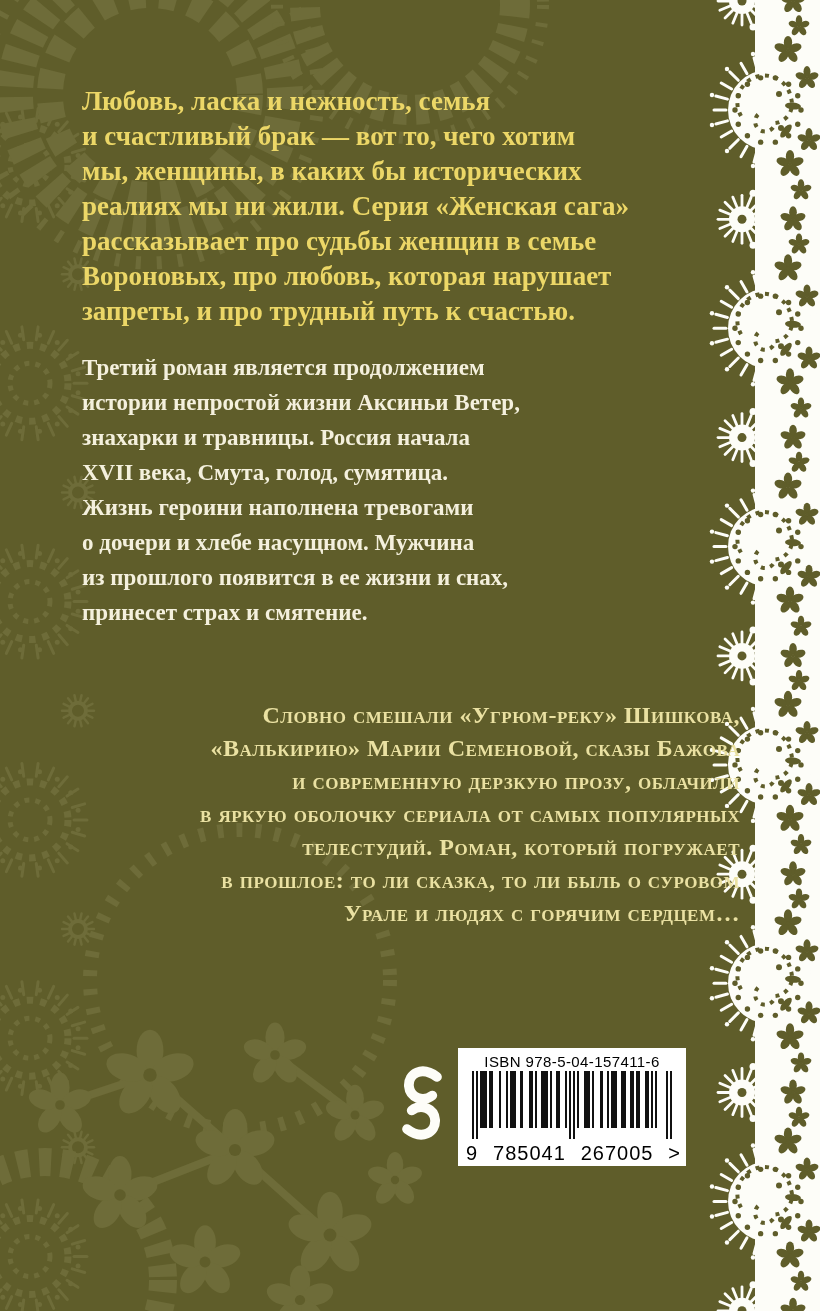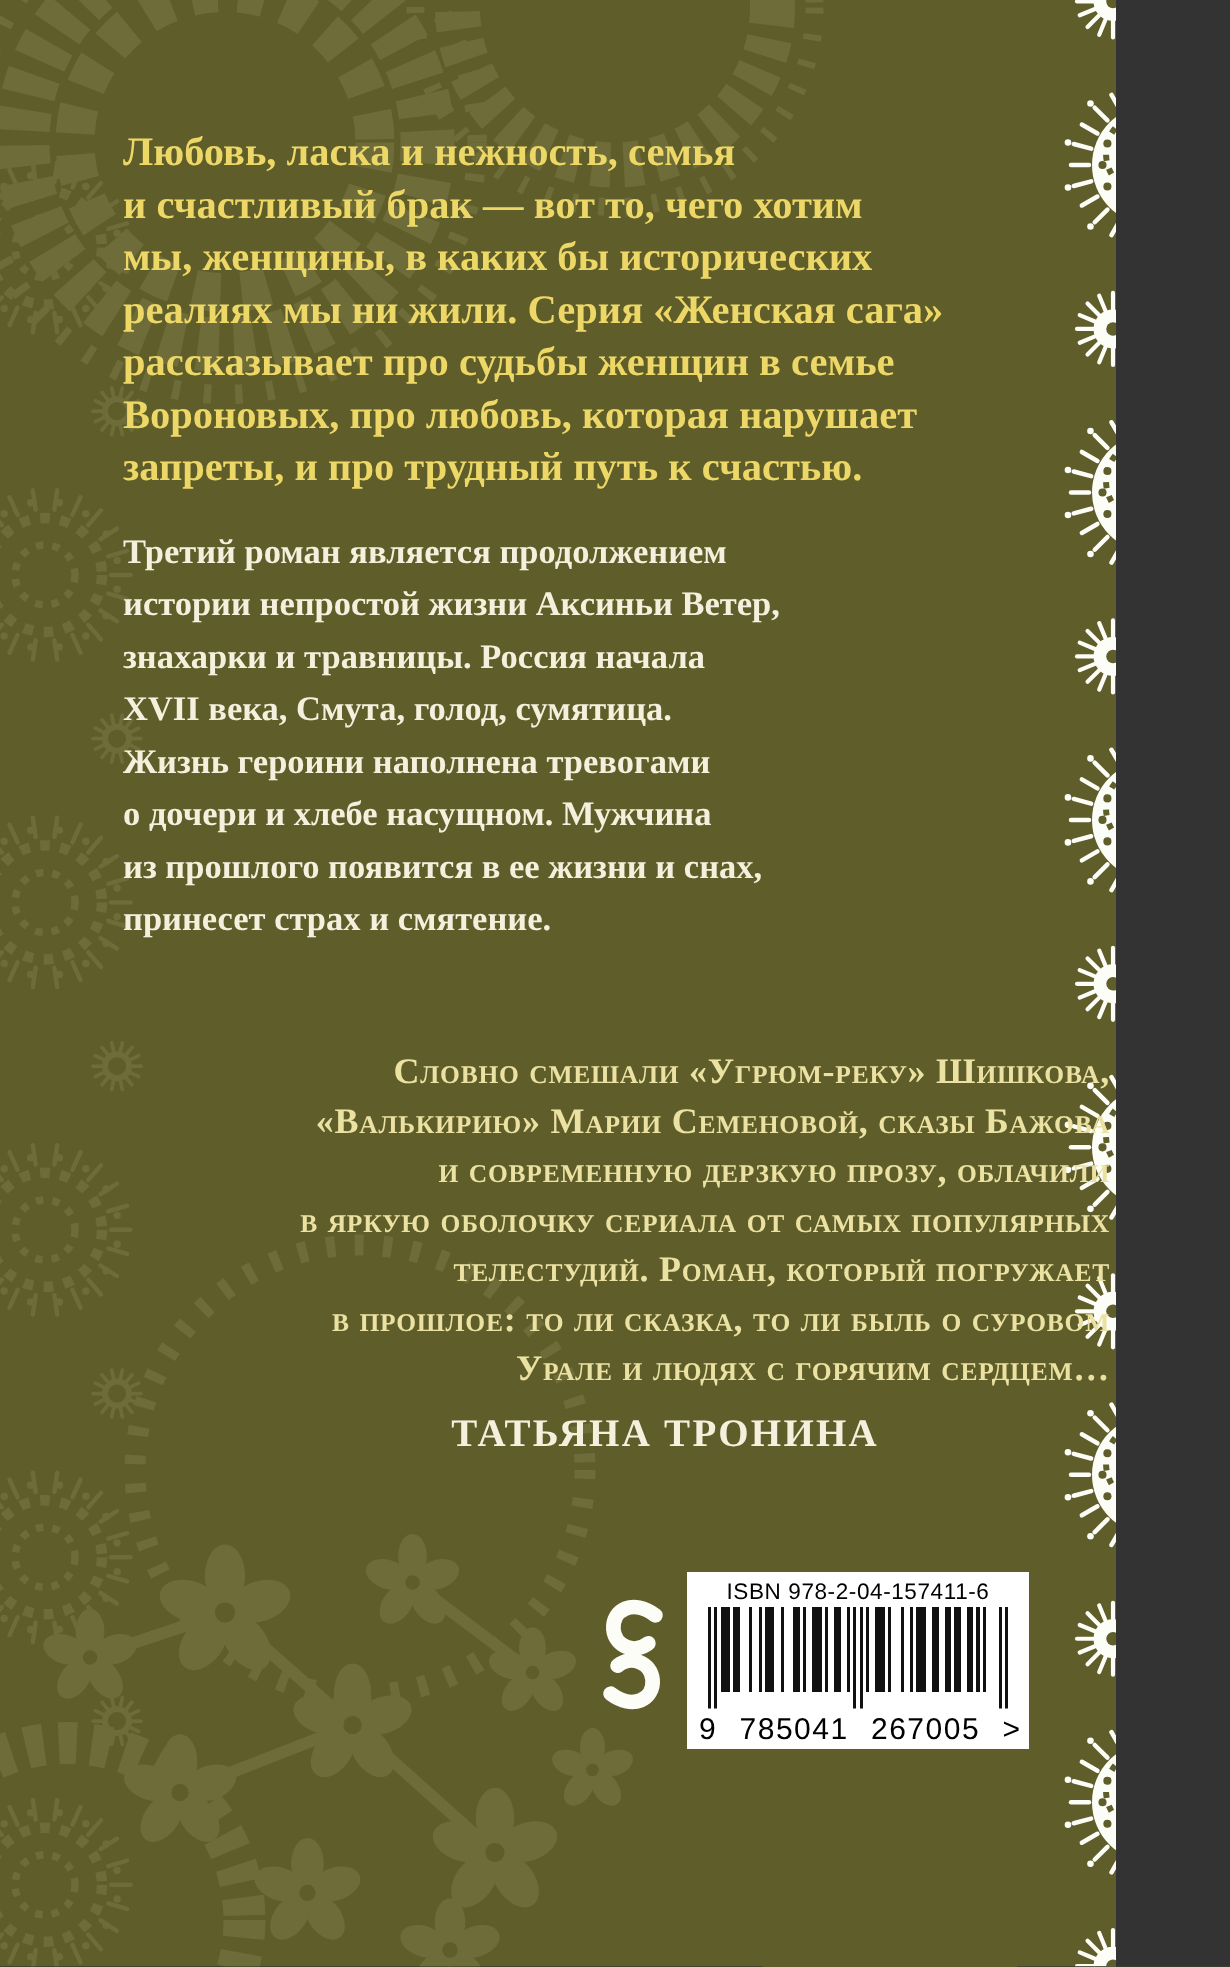--- a/index.html
+++ b/index.html
@@ -1,16 +1,16 @@
 <!DOCTYPE html>
 <html><head>
 <meta charset="utf-8">
 <style>
   html,body{margin:0;padding:0;background:#333;}
-  .page{position:relative;width:744px;height:1311px;background:#5f5d2a;overflow:hidden;
+  .page{position:relative;width:820px;height:1311px;background:#5f5d2a;overflow:hidden;
         font-family:"Liberation Serif",serif;}
   .page svg{position:absolute;display:block;}
   #ghost{left:0;top:0;}
   #lace{left:695px;top:0;}
   .p{position:absolute;white-space:pre-line;font-weight:bold;}
   .p1{left:82px;top:84px;width:650px;font-size:27px;line-height:35px;color:#ecd767;}
   .p2{left:82px;top:350px;width:660px;font-size:23px;line-height:35px;color:#f4f0dd;}
   .p3{left:34px;top:699px;width:706px;font-size:24px;line-height:33px;color:#eae1a2;
       text-align:right;font-variant:small-caps;letter-spacing:.5px;}
   .author{position:absolute;top:941px;right:158px;font-size:26px;font-weight:bold;
@@ -1186,29 +1186,28 @@
 принесет страх и смятение.</div>
 
   <div class="p p3">Словно смешали «Угрюм-реку» Шишкова,
 «Валькирию» Марии Семеновой, сказы Бажова
 и современную дерзкую прозу, облачили
 в яркую оболочку сериала от самых популярных
 телестудий. Роман, который погружает
 в прошлое: то ли сказка, то ли быль о суровом
 Урале и людях с горячим сердцем…</div>
 
-  <div class="author">ТАТЬЯНА ТРОНИНА</div>
 
   <svg class="logo" width="56" height="78" viewBox="0 0 60 82">
     <path d="M46 13 C30 1 15 9 16 23 C17 35 31 41 41 33" fill="none" stroke="#fdfdf8" stroke-width="10.5" stroke-linecap="round"></path>
     <path d="M14 69 C30 81 45 73 44 59 C43 47 29 41 19 49" fill="none" stroke="#fdfdf8" stroke-width="10.5" stroke-linecap="round"></path>
   </svg>
 
   <div class="barcode">
-    <div class="isbn">ISBN 978-2-04-157411-6</div>
+    <div class="isbn">ISBN 978-5-04-157411-6</div>
     <svg id="barsvg" class="bars" width="200" height="68" viewBox="0 0 95 68" preserveAspectRatio="none">
         <rect x="0" y="0" width="1" height="68" fill="#111111" shape-rendering="crispEdges"></rect>
         <rect x="2" y="0" width="1" height="68" fill="#111111" shape-rendering="crispEdges"></rect>
         <rect x="4" y="0" width="1" height="57" fill="#111111" shape-rendering="crispEdges"></rect>
         <rect x="5" y="0" width="1" height="57" fill="#111111" shape-rendering="crispEdges"></rect>
         <rect x="6" y="0" width="1" height="57" fill="#111111" shape-rendering="crispEdges"></rect>
         <rect x="8" y="0" width="1" height="57" fill="#111111" shape-rendering="crispEdges"></rect>
         <rect x="9" y="0" width="1" height="57" fill="#111111" shape-rendering="crispEdges"></rect>
         <rect x="13" y="0" width="1" height="57" fill="#111111" shape-rendering="crispEdges"></rect>
         <rect x="16" y="0" width="1" height="57" fill="#111111" shape-rendering="crispEdges"></rect>

